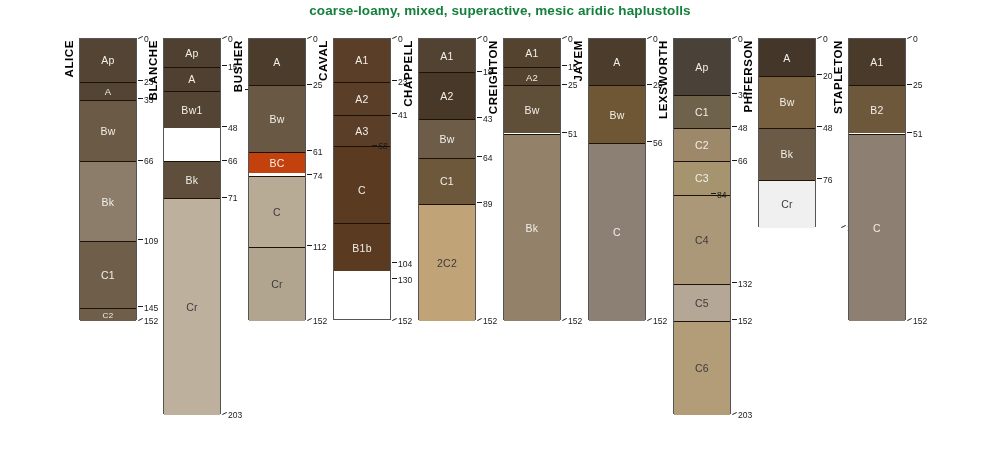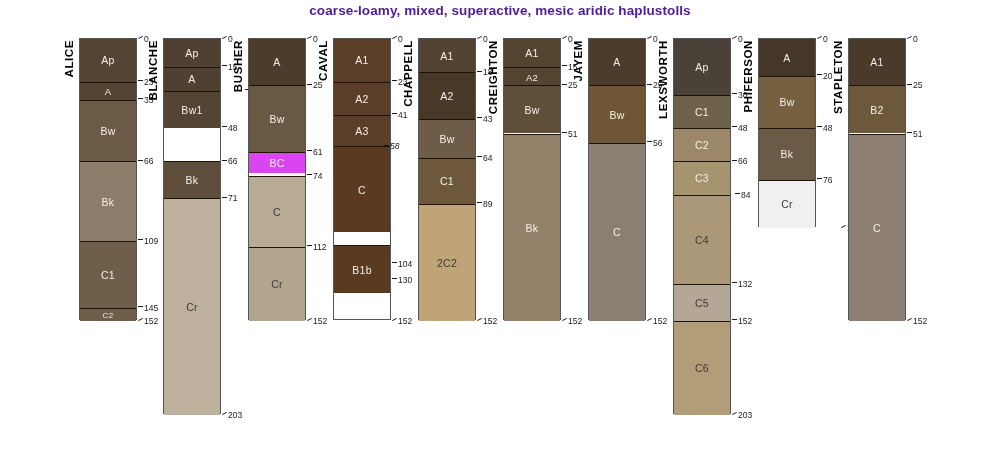--- a/index.html
+++ b/index.html
@@ -17,21 +17,21 @@
     background: #ffffff;
   }
   #chart-title {
     position: absolute;
     top: 3px;
     left: 0;
     width: 1000px;
     text-align: center;
     font-size: 13.5px;
     font-weight: bold;
-    color: #4c1d95;
+    color: #15803d;
     letter-spacing: 0.1px;
   }
   .profile {
     position: absolute;
   }
   .prof-name {
     position: absolute;
     font-size: 11.5px;
     font-weight: bold;
     color: #000;
@@ -154,21 +154,21 @@
       </div>
       <div class="profile" style="left: 0px; top: 0px;">
         <div class="prof-name" style="left: 244px; top: 40px; text-align: left; direction: ltr; transform: rotate(-90deg) translate(-100%, -100%);">BUSHER</div>
         <div class="col" style="left: 248px; top: 38px; width: 58px; height: 281.656px;">
           <div class="horizon first" style="top: 0px; height: 46.325px; background: rgb(75, 60, 44);">
             <div class="hz-label">A</div>
           </div>
           <div class="horizon" style="top: 46.325px; height: 66.708px; background: rgb(104, 88, 68);">
             <div class="hz-label">Bw</div>
           </div>
-          <div class="horizon" style="top: 113.033px; height: 21px; background: #d946ef;">
+          <div class="horizon" style="top: 113.033px; height: 21px; background: #c2410c;">
             <div class="hz-label">BC</div>
           </div>
           <div class="horizon" style="top: 137.122px; height: 70.414px; background: rgb(184, 171, 150);">
             <div class="hz-label dark">C</div>
           </div>
           <div class="horizon" style="top: 207.536px; height: 74.12px; background: rgb(178, 165, 144);">
             <div class="hz-label dark">Cr</div>
           </div>
         </div>
         <div class="tick" style="left: 307px; top: 34px;"><span class="dash slant"></span><span class="tick-txt">0</span></div>
@@ -186,28 +186,28 @@
           </div>
           <div class="horizon" style="top: 42.619px; height: 33.354px; background: rgb(91, 62, 40);">
             <div class="hz-label">A2</div>
           </div>
           <div class="horizon" style="top: 75.973px; height: 31.501px; background: rgb(91, 62, 40);">
             <div class="hz-label">A3</div>
           </div>
           <div class="horizon" style="top: 107.474px; height: 85.238px; background: rgb(90, 58, 32);">
             <div class="hz-label">C</div>
           </div>
-          <div class="horizon" style="top: 206px; height: 48.178px; background: rgb(90, 58, 32); padding-left: 13px;">
+          <div class="horizon" style="top: 184px; height: 48.178px; background: rgb(90, 58, 32); padding-left: 13px;">
             <div class="hz-label">B1b</div>
           </div>
         </div>
         <div class="tick" style="left: 392px; top: 34px;"><span class="dash slant"></span><span class="tick-txt">0</span></div>
         <div class="tick" style="left: 392px; top: 76.619px;"><span class="dash"></span><span class="tick-txt">23</span></div>
         <div class="tick" style="left: 392px; top: 109.973px;"><span class="dash"></span><span class="tick-txt">41</span></div>
-        <div class="tick" style="left: 384px; top: 141.474px; font-style: italic;"><span class="dash"></span><span class="tick-txt">58</span></div>
+        <div class="tick" style="left: 372px; top: 141.474px; font-style: italic;"><span class="dash"></span><span class="tick-txt">58</span></div>
         <div class="tick" style="left: 392px; top: 226.712px; margin-top: 32px;"><span class="dash"></span><span class="tick-txt">104</span></div>
         <div class="tick" style="left: 392px; top: 274.89px;"><span class="dash"></span><span class="tick-txt">130</span></div>
         <div class="tick" style="left: 392px; top: 315.656px;"><span class="dash slant"></span><span class="tick-txt">152</span></div>
       </div>
       <div class="profile" style="left: 0px; top: 0px;">
         <div class="prof-name" style="left: 414px; top: 40px; text-align: left; direction: ltr; transform: rotate(-90deg) translate(-100%, -100%);">CHAPPELL</div>
         <div class="col" style="left: 418px; top: 38px; width: 58px; height: 281.656px;">
           <div class="horizon first" style="top: 0px; height: 33.354px; background: rgb(82, 66, 50);">
             <div class="hz-label">A1</div>
           </div>
@@ -293,21 +293,21 @@
             <div class="hz-label dark">C5</div>
           </div>
           <div class="horizon" style="top: 281.656px; height: 94.503px; background: rgb(179, 157, 121);">
             <div class="hz-label dark">C6</div>
           </div>
         </div>
         <div class="tick" style="left: 732px; top: 34px;"><span class="dash slant"></span><span class="tick-txt">0</span></div>
         <div class="tick" style="left: 732px; top: 89.59px;"><span class="dash"></span><span class="tick-txt">30</span></div>
         <div class="tick" style="left: 732px; top: 122.944px;"><span class="dash"></span><span class="tick-txt">48</span></div>
         <div class="tick" style="left: 732px; top: 156.298px;"><span class="dash"></span><span class="tick-txt">66</span></div>
-        <div class="tick" style="left: 735px; top: 189.652px;"><span class="dash"></span><span class="tick-txt">84</span></div>
+        <div class="tick" style="left: 711px; top: 189.652px;"><span class="dash"></span><span class="tick-txt">84</span></div>
         <div class="tick" style="left: 732px; top: 278.596px;"><span class="dash"></span><span class="tick-txt">132</span></div>
         <div class="tick" style="left: 732px; top: 315.656px;"><span class="dash"></span><span class="tick-txt">152</span></div>
         <div class="tick" style="left: 732px; top: 410.159px;"><span class="dash slant"></span><span class="tick-txt">203</span></div>
       </div>
       <div class="profile" style="left: 0px; top: 0px;">
         <div class="prof-name" style="left: 754px; top: 40px; text-align: left; direction: ltr; transform: rotate(-90deg) translate(-100%, -100%);">PHIFERSON</div>
         <div class="col" style="left: 758px; top: 38px; width: 58px; height: 189.006px;">
           <div class="horizon first" style="top: 0px; height: 37.06px; background: rgb(68, 54, 41);">
             <div class="hz-label">A</div>
           </div>

